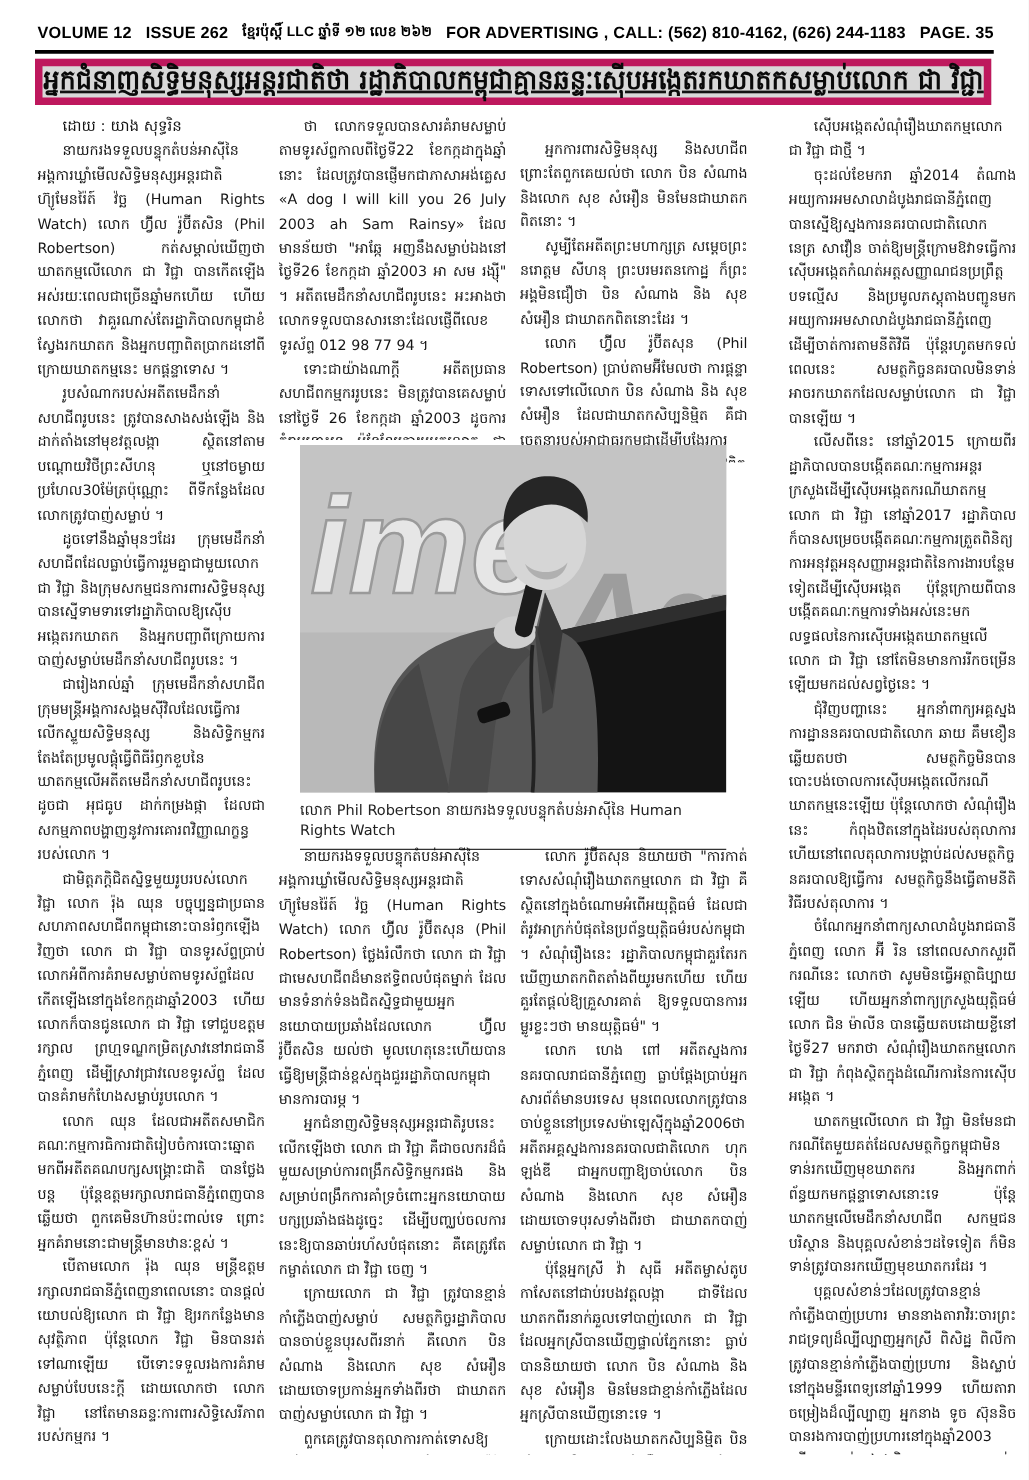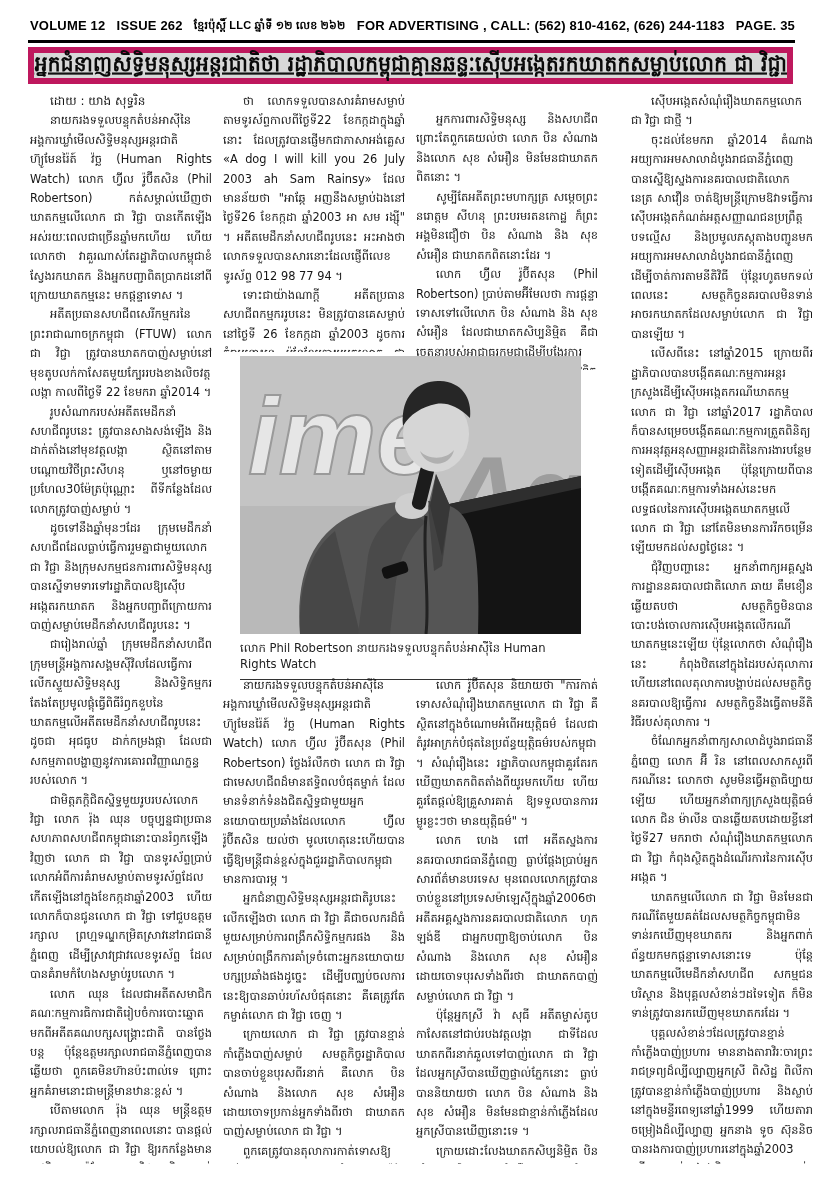--- a/index.html
+++ b/index.html
@@ -68,21 +68,20 @@
   </div>
   <div class="masthead-rule"></div>
 
   <div class="headline-bar">
     <h1>អ្នកជំនាញសិទ្ធិមនុស្សអន្តរជាតិថា រដ្ឋាភិបាលកម្ពុជាគ្មានឆន្ទៈស៊ើបអង្កេតរកឃាតកសម្លាប់លោក ជា វិជ្ជា</h1>
   </div>
 
   <div class="col col1">
     <p class="byline">ដោយ : យាង សុទ្ធរិន</p>
     <p>នាយករងទទួលបន្ទុកតំបន់អាស៊ីនៃអង្គការឃ្លាំមើលសិទ្ធិមនុស្សអន្តរជាតិ ហ៊្យូមែនរ៉ៃត៍ វ៉ច្ឆ (Human Rights Watch) លោក ហ៊្វីល រ៉ូប៊ីតសិន (Phil Robertson) កត់សម្គាល់ឃើញថា ឃាតកម្មលើលោក ជា វិជ្ជា បានកើតឡើងអស់រយៈពេលជាច្រើនឆ្នាំមកហើយ ហើយលោកថា វាគួរណាស់តែរដ្ឋាភិបាលកម្ពុជាខំស្វែងរកឃាតក និងអ្នកបញ្ជាពិតប្រាកដនៅពីក្រោយឃាតកម្មនេះ មកផ្ដន្ទាទោស ។</p>
-    <p>អតីតប្រធានសហជីពសេរីកម្មករនៃព្រះរាជាណាចក្រកម្ពុជា (FTUW) លោក ជា វិជ្ជា ត្រូវបានឃាតកបាញ់សម្លាប់នៅមុខតូបលក់កាសែតមួយក្បែររបងខាងលិចវត្តលង្កា កាលពីថ្ងៃទី 22 ខែមករា ឆ្នាំ2014 ។</p>
     <p>រូបសំណាករបស់អតីតមេដឹកនាំសហជីពរូបនេះ ត្រូវបានសាងសង់ឡើង និងដាក់តាំងនៅមុខវត្តលង្កា ស្ថិតនៅតាមបណ្ដោយវិថីព្រះសីហនុ ឬនៅចម្ងាយប្រហែល30ម៉ែត្រប៉ុណ្ណោះ ពីទីកន្លែងដែលលោកត្រូវបាញ់សម្លាប់ ។</p>
     <p>ដូចទៅនឹងឆ្នាំមុនៗដែរ ក្រុមមេដឹកនាំសហជីពដែលធ្លាប់ធ្វើការរួមគ្នាជាមួយលោក ជា វិជ្ជា និងក្រុមសកម្មជនការពារសិទ្ធិមនុស្ស បានស្នើទាមទារទៅរដ្ឋាភិបាលឱ្យស៊ើបអង្កេតរកឃាតក និងអ្នកបញ្ជាពីក្រោយការបាញ់សម្លាប់មេដឹកនាំសហជីពរូបនេះ ។</p>
     <p>ជារៀងរាល់ឆ្នាំ ក្រុមមេដឹកនាំសហជីព ក្រុមមន្ត្រីអង្គការសង្គមស៊ីវិលដែលធ្វើការលើកស្ទួយសិទ្ធិមនុស្ស និងសិទ្ធិកម្មករ តែងតែប្រមូលផ្ដុំធ្វើពិធីរំឭកខួបនៃឃាតកម្មលើអតីតមេដឹកនាំសហជីពរូបនេះ ដូចជា អុជធូប ដាក់កម្រងផ្កា ដែលជាសកម្មភាពបង្ហាញនូវការគោរពវិញ្ញាណក្ខន្ធរបស់លោក ។</p>
     <p>ជាមិត្តភក្ដិជិតស្និទ្ធមួយរូបរបស់លោក វិជ្ជា លោក រ៉ុង ឈុន បច្ចុប្បន្នជាប្រធានសហភាពសហជីពកម្ពុជានោះបានរំឭកឡើងវិញថា លោក ជា វិជ្ជា បានទូរស័ព្ទប្រាប់លោកអំពីការគំរាមសម្លាប់តាមទូរស័ព្ទដែលកើតឡើងនៅក្នុងខែកក្កដាឆ្នាំ2003 ហើយលោកក៏បានជូនលោក ជា វិជ្ជា ទៅជួបឧត្តមរក្សាល ព្រហ្មទណ្ឌកម្រិតស្រាវនៅរាជធានីភ្នំពេញ ដើម្បីស្រាវជ្រាវលេខទូរស័ព្ទ ដែលបានគំរាមកំហែងសម្លាប់រូបលោក ។</p>
     <p>លោក ឈុន ដែលជាអតីតសមាជិកគណៈកម្មការធិការជាតិរៀបចំការបោះឆ្នោតមកពីអតីតគណបក្សសង្គ្រោះជាតិ បានថ្លែងបន្ត ប៉ុន្តែឧត្តមរក្សាលរាជធានីភ្នំពេញបានឆ្លើយថា ពួកគេមិនហ៊ានប៉ះពាល់ទេ ព្រោះអ្នកគំរាមនោះជាមន្ត្រីមានឋានៈខ្ពស់ ។</p>
     <p>បើតាមលោក រ៉ុង ឈុន មន្ត្រីឧត្តមរក្សាលរាជធានីភ្នំពេញនាពេលនោះ បានផ្ដល់យោបល់ឱ្យលោក ជា វិជ្ជា ឱ្យរកកន្លែងមានសុវត្ថិភាព ប៉ុន្តែលោក វិជ្ជា មិនបានរត់ទៅណាឡើយ បើទោះទទួលរងការគំរាមសម្លាប់បែបនេះក្ដី ដោយលោកថា លោក វិជ្ជា នៅតែមានឆន្ទៈការពារសិទ្ធិសេរីភាពរបស់កម្មករ ។</p>
 
   </div>
 
   <div class="col col2a">

